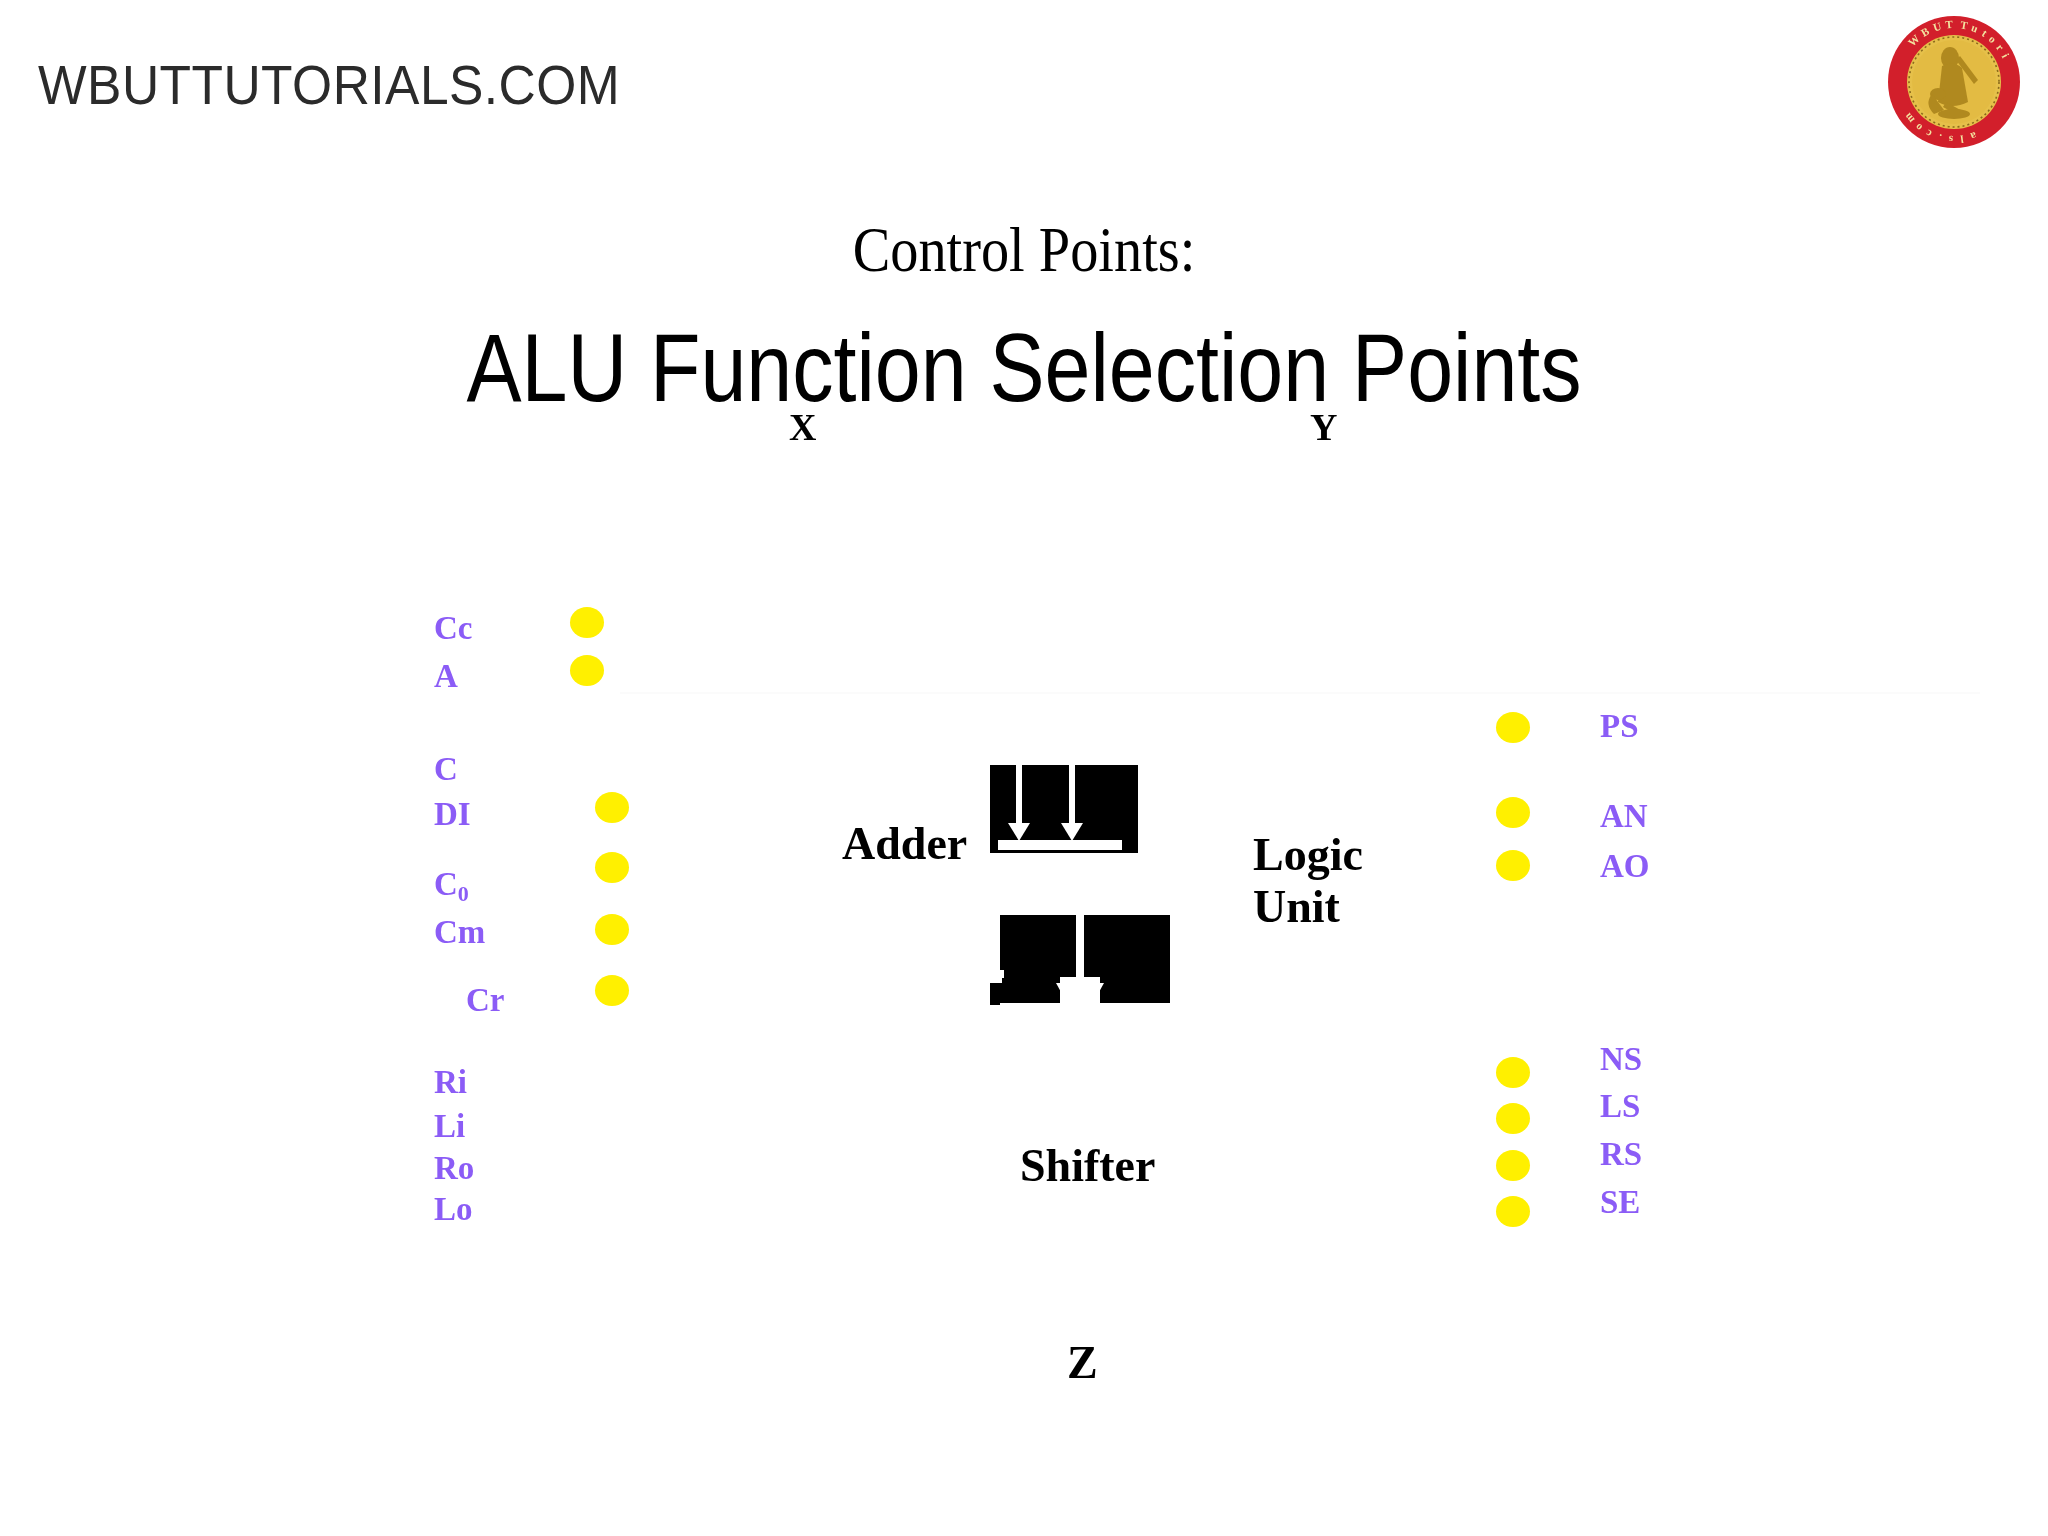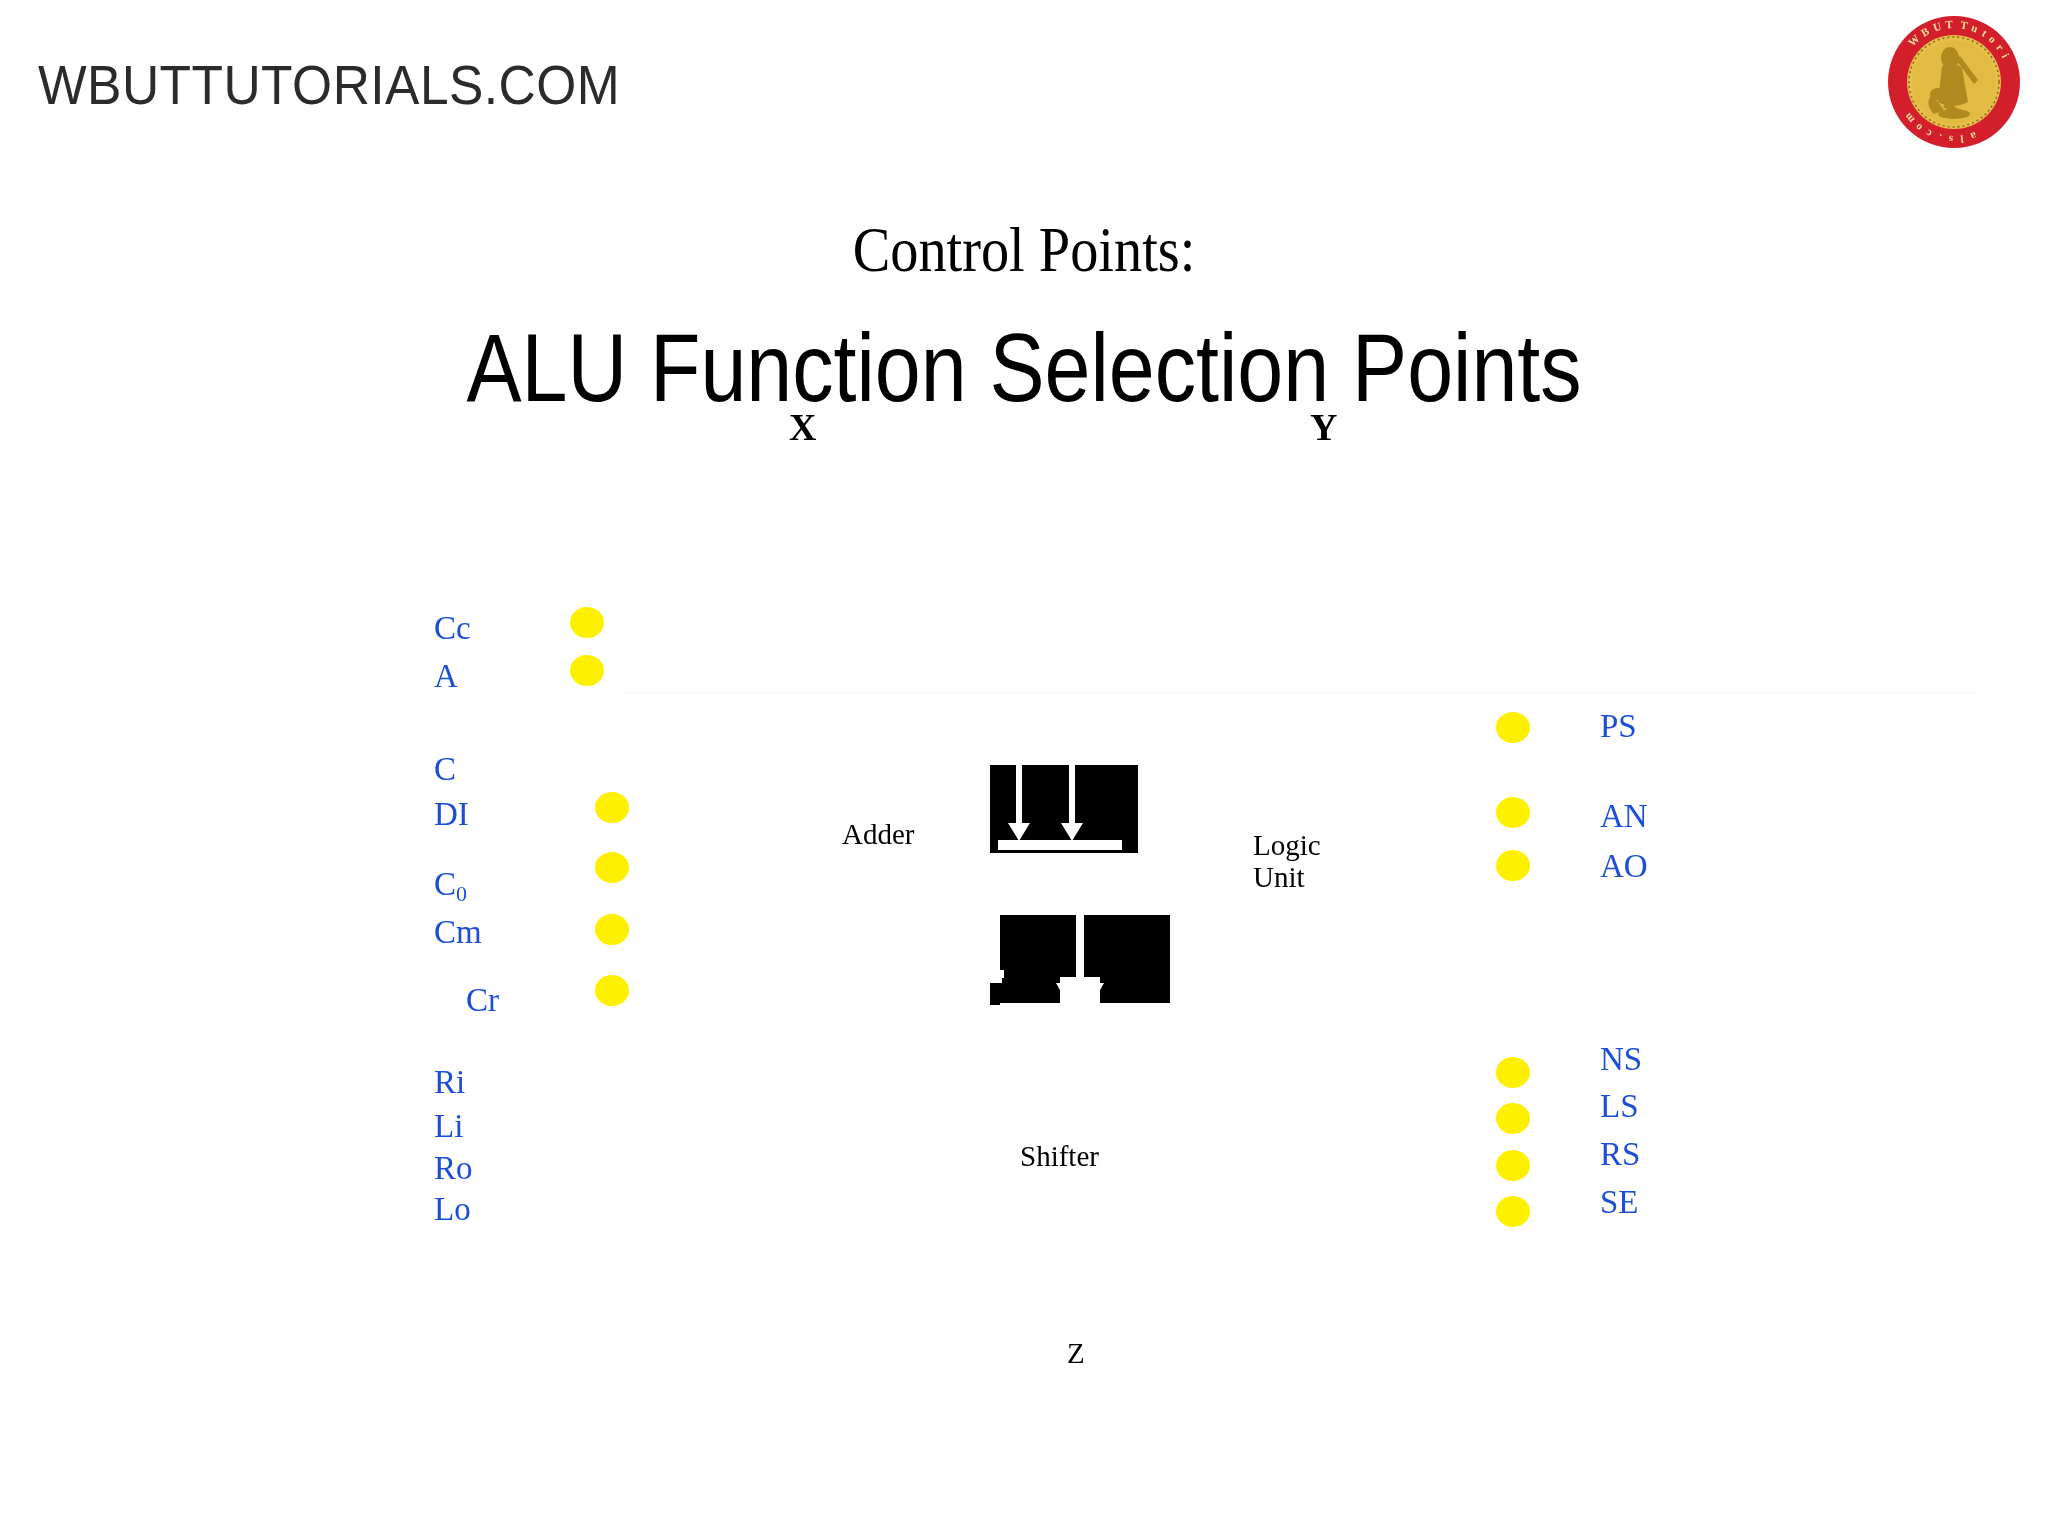--- a/index.html
+++ b/index.html
@@ -83,23 +83,23 @@
     top: 692px;
     width: 1360px;
     height: 2px;
     background: #fbfbfb;
   }
 
   
   .cp-label {
     position: absolute;
     font-family: "Liberation Serif", "DejaVu Serif", serif;
-    font-weight: normal;
+    font-weight: bold;
     font-size: 33px;
-    color: #1d4ed8;
+    color: #8b5cf6;
     line-height: 1;
     white-space: nowrap;
   }
   .cp-label sub {
     font-size: 22px;
     vertical-align: baseline;
     position: relative;
     top: 6px;
   }
 
@@ -109,22 +109,22 @@
     width: 34px;
     height: 31px;
     border-radius: 50%;
     background: #FFF000;
   }
 
   
   .unit-label {
     position: absolute;
     font-family: "Liberation Serif", "DejaVu Serif", serif;
-    font-weight: normal;
-    font-size: 29px;
+    font-weight: bold;
+    font-size: 46px;
     line-height: 1.12;
     color: #000;
     white-space: pre-line;
   }
 
   
   .alu-graphic {
     position: absolute;
     left: 990px;
     top: 765px;

